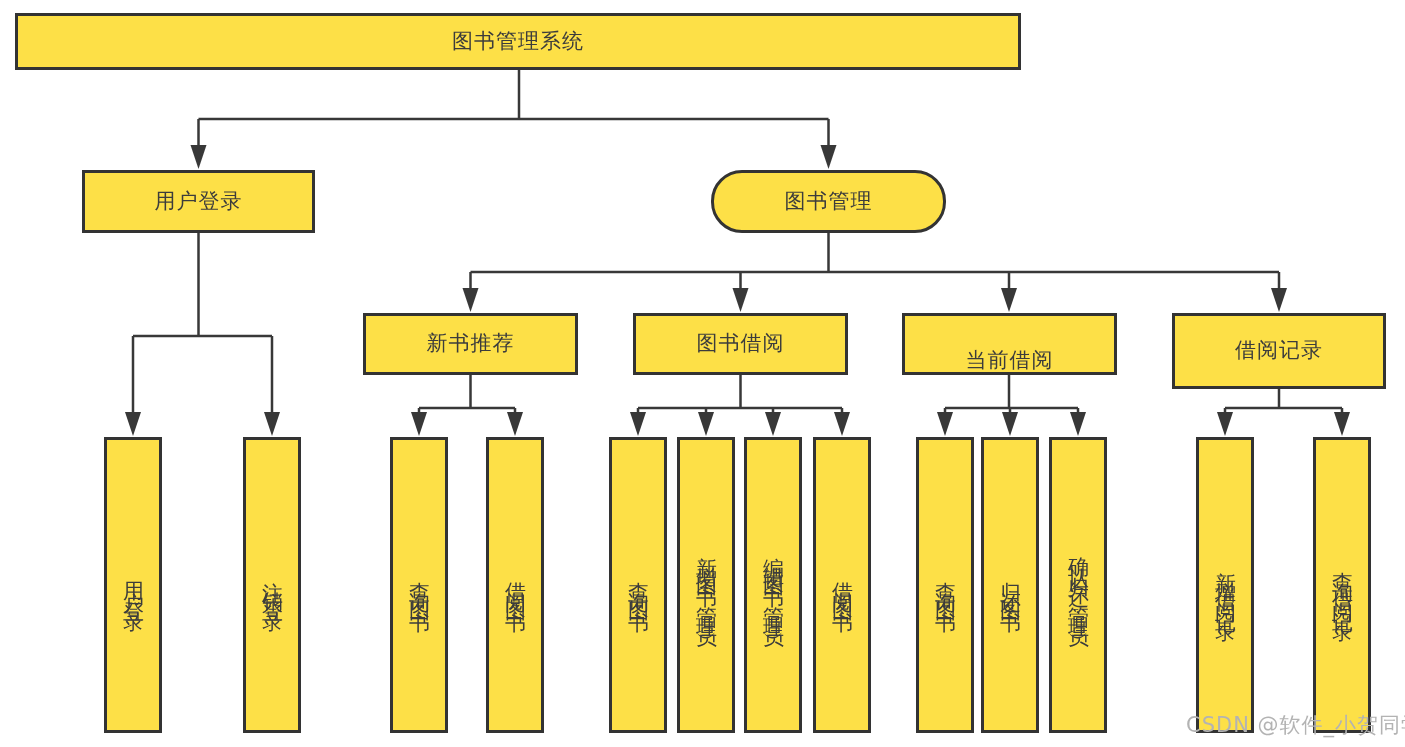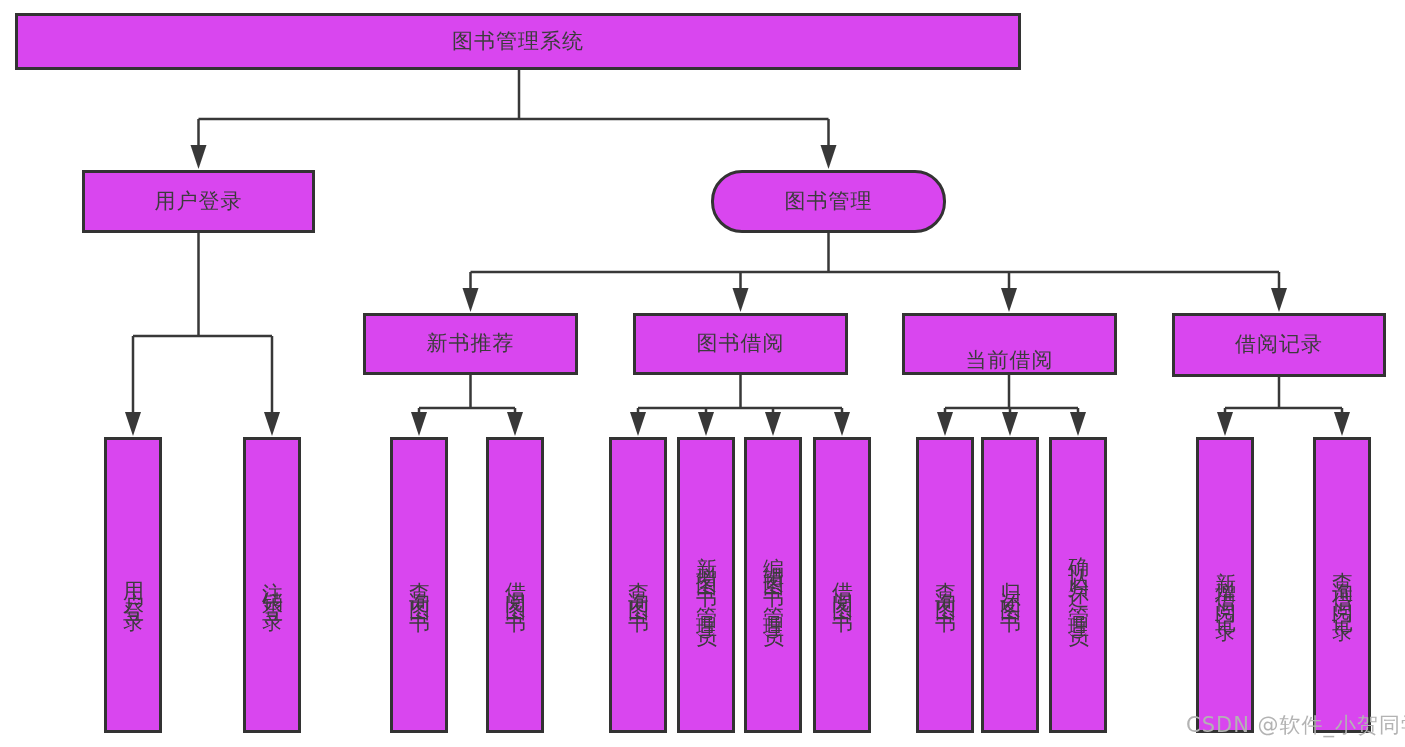--- a/index.html
+++ b/index.html
@@ -18,21 +18,21 @@
   #wires {
     position: absolute;
     left: 0;
     top: 0;
     z-index: 1;
   }
   .node {
     position: absolute;
     box-sizing: border-box;
     border: 3px solid #333333;
-    background: #d946ef;
+    background: #fde047;
     color: #3c3c3c;
     display: flex;
     align-items: center;
     justify-content: center;
     z-index: 2;
     font-size: 21px;
     line-height: 1.1;
   }
   .node .hlabel {
     white-space: nowrap;
@@ -119,21 +119,21 @@
 
   <div class="node" style="left:363px; top:313px; width:215px; height:62px;">
     <span class="hlabel">新书推荐</span>
   </div>
   <div class="node" style="left:633px; top:313px; width:215px; height:62px;">
     <span class="hlabel">图书借阅</span>
   </div>
   <div class="node" style="left:902px; top:313px; width:215px; height:62px;align-items:flex-end;">
     <span class="hlabel">当前借阅</span>
   </div>
-  <div class="node" style="left:1172px; top:313px; width:214px; height:64px;">
+  <div class="node" style="left:1172px; top:313px; width:214px; height:76px;">
     <span class="hlabel">借阅记录</span>
   </div>
 
   <div class="node leaf" style="left:104px;">
     <span class="vlabel">用户登录</span>
   </div>
   <div class="node leaf" style="left:243px;">
     <span class="vlabel">注销登录</span>
   </div>
   <div class="node leaf" style="left:390px;">

